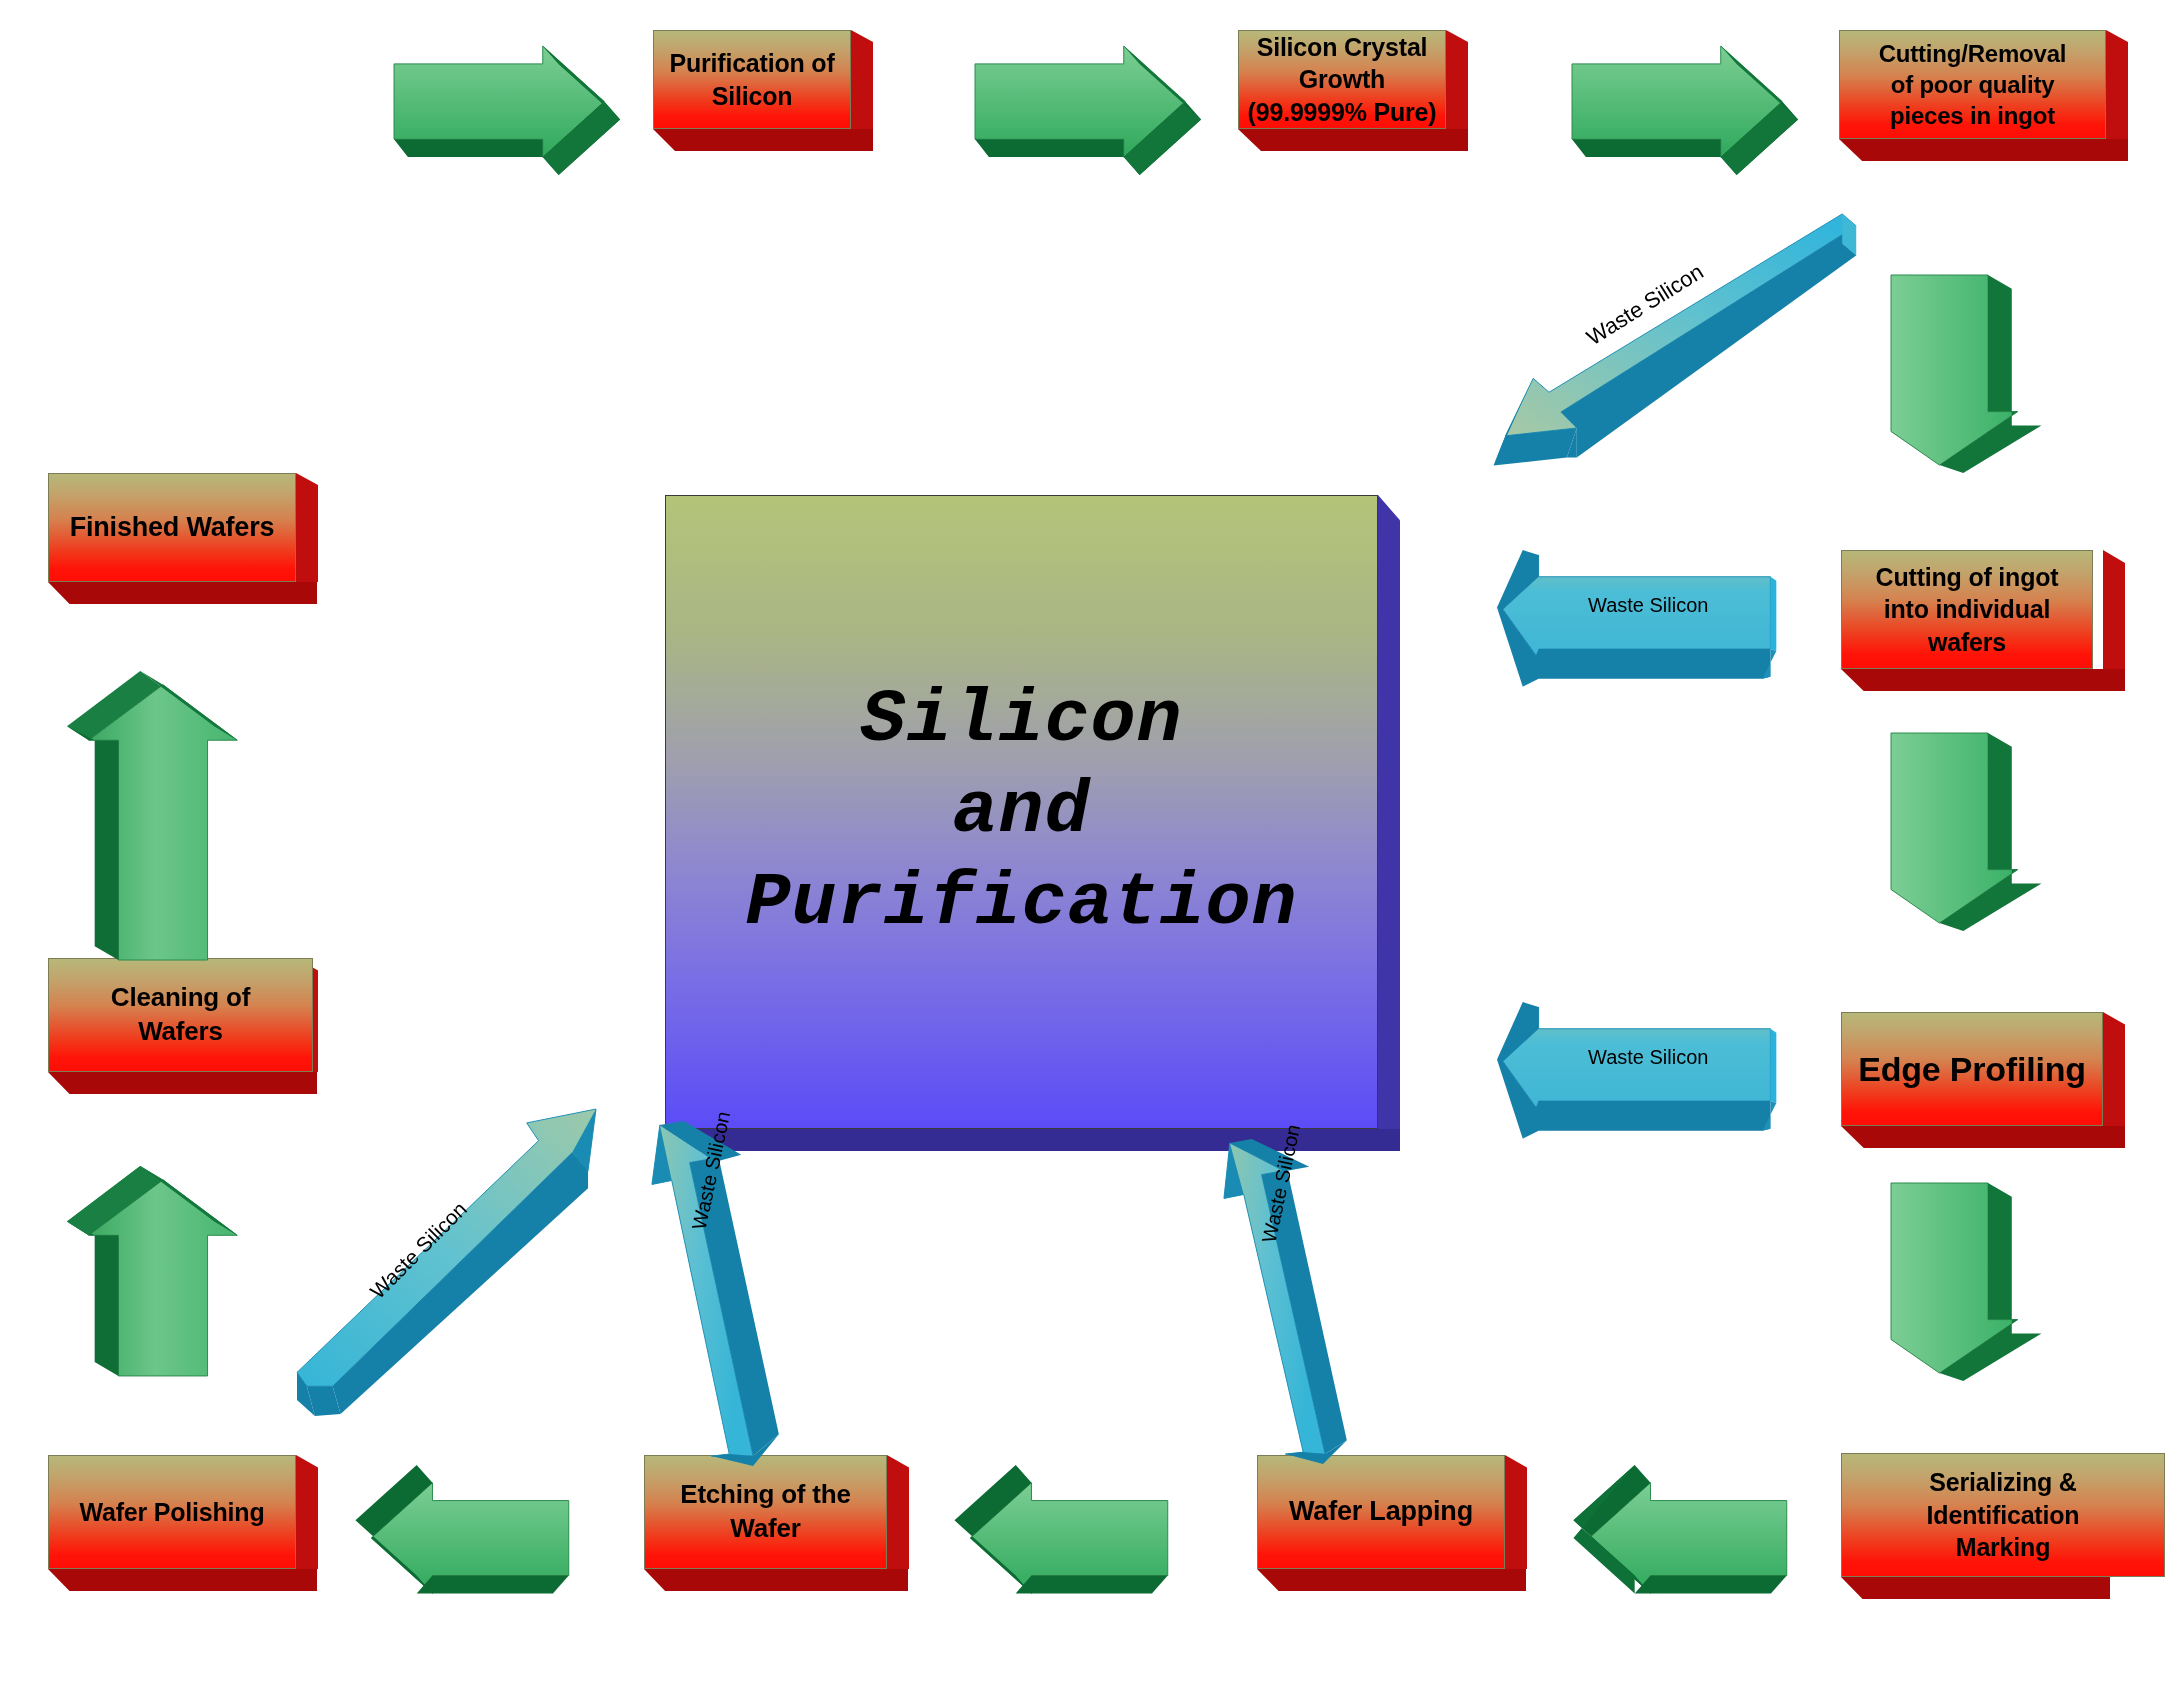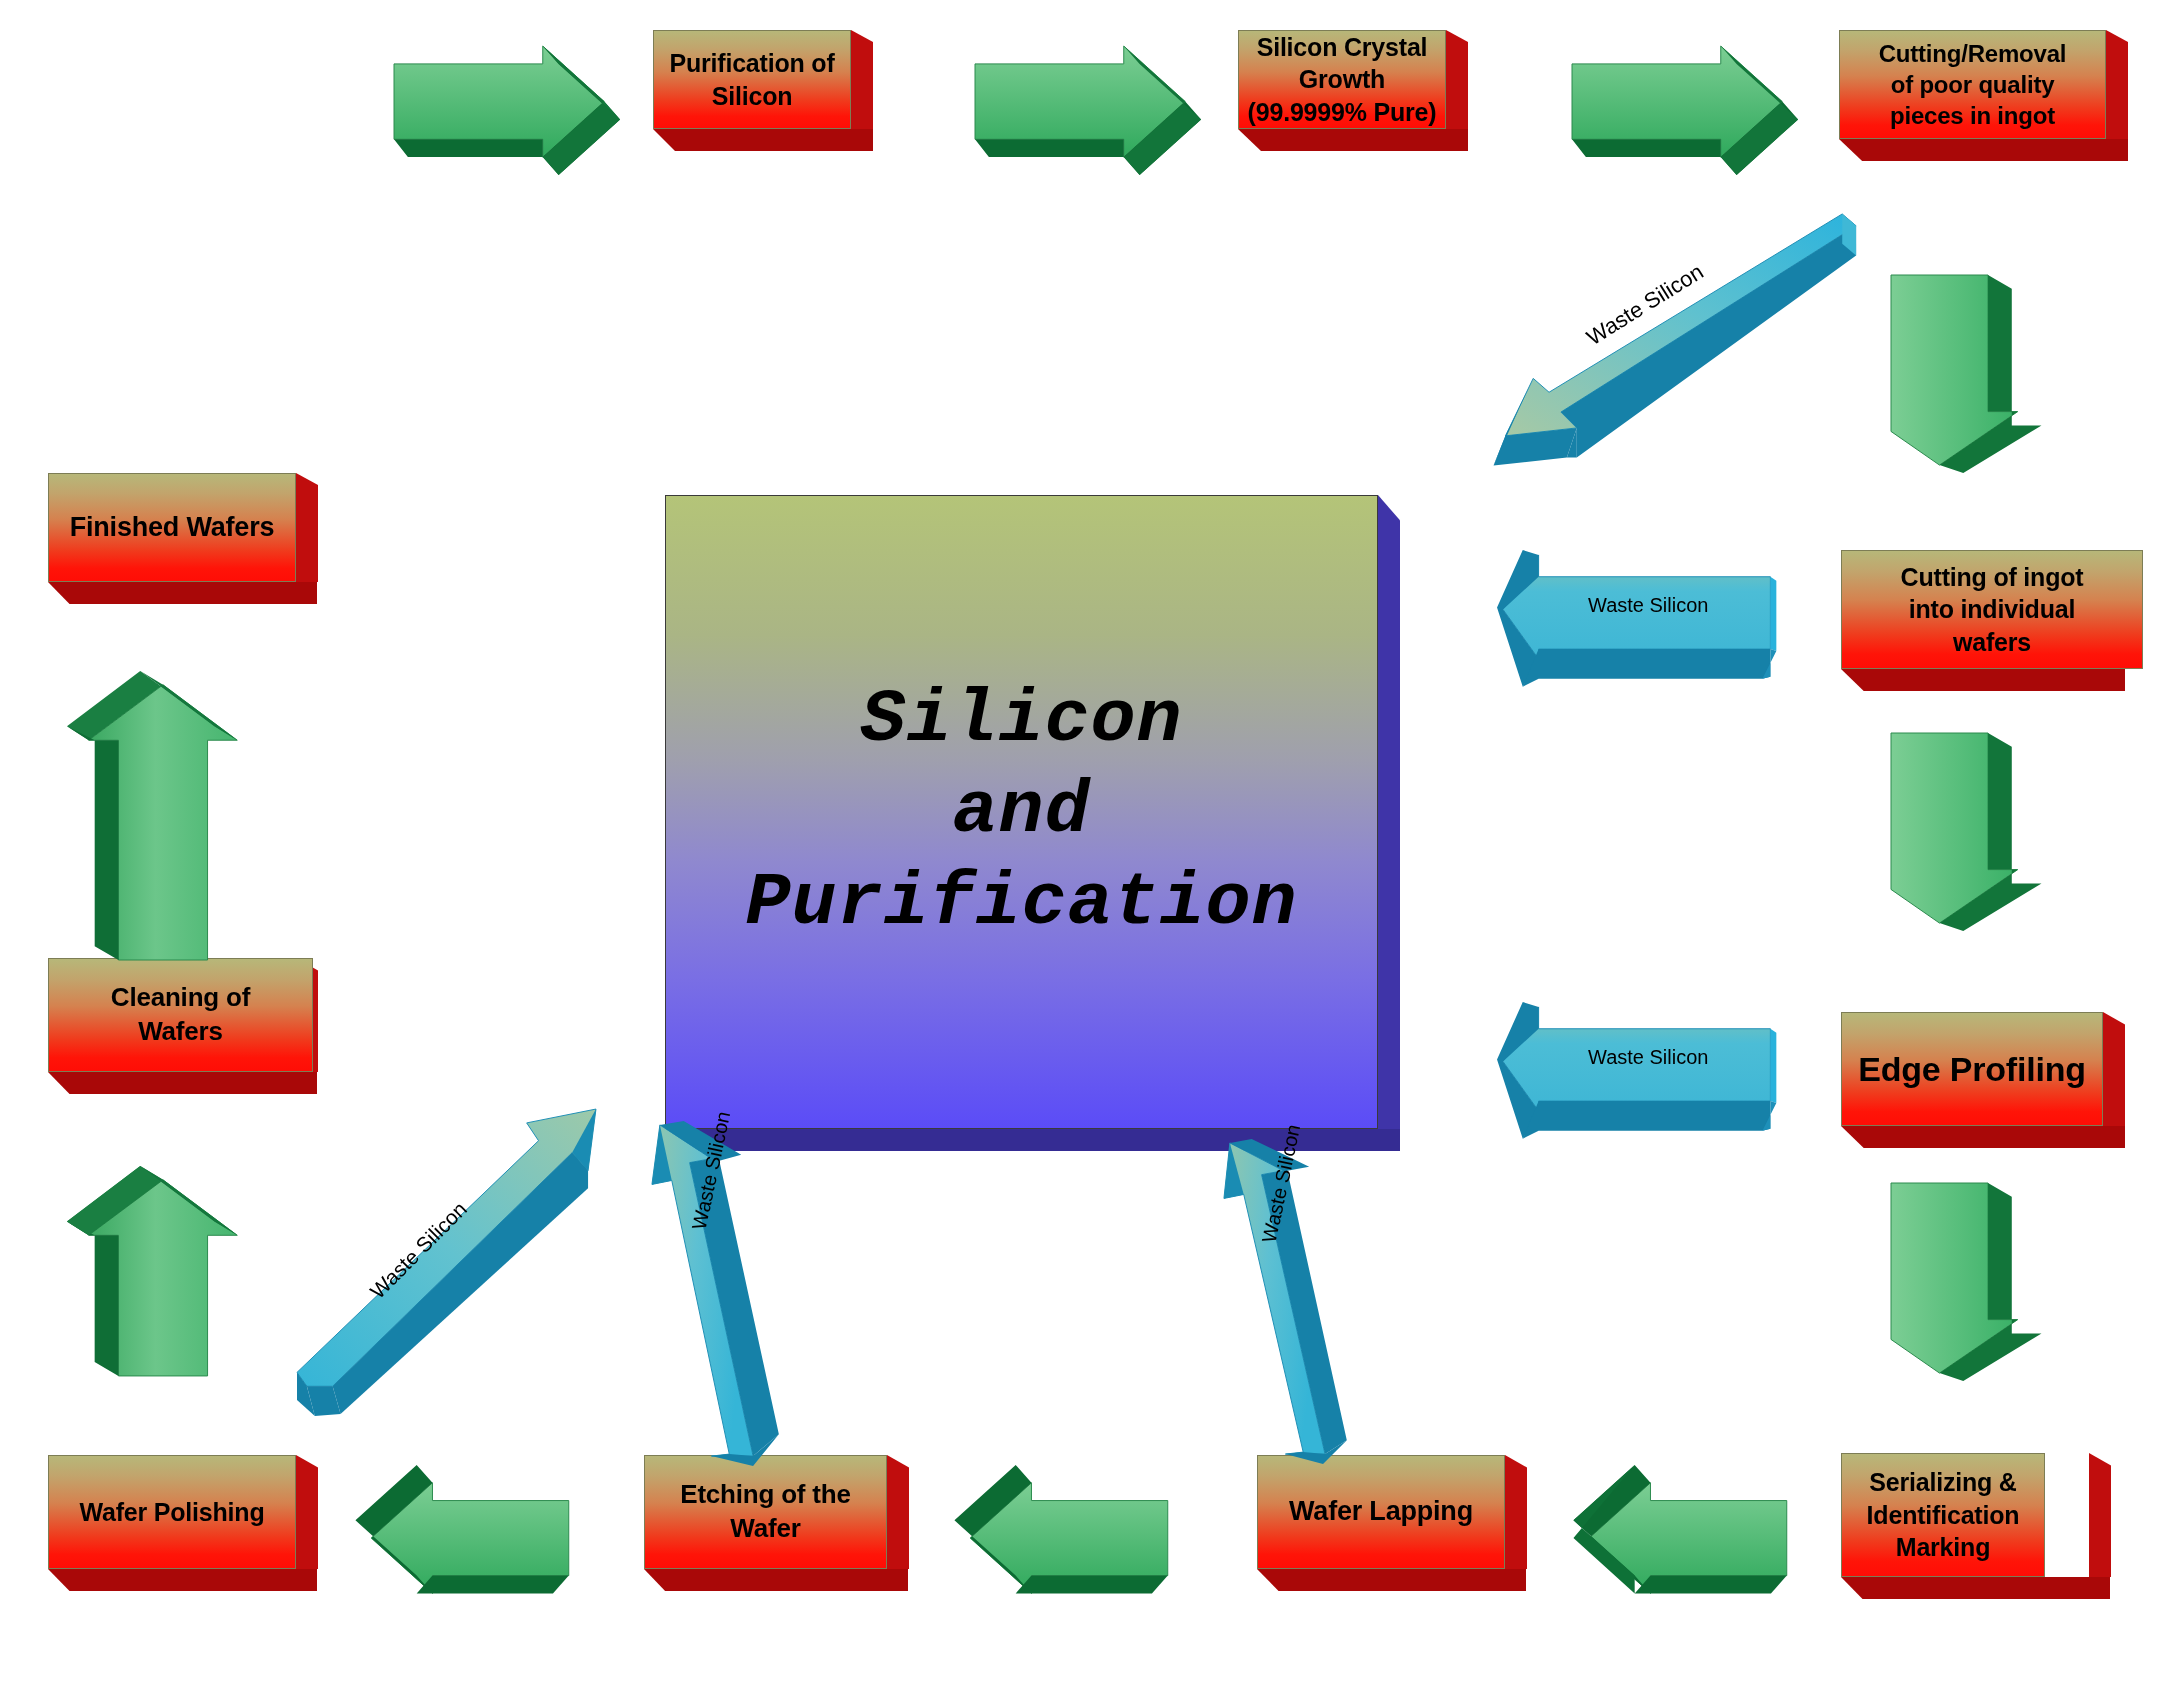--- a/index.html
+++ b/index.html
@@ -83,39 +83,39 @@
   <div class="pbox" style="left:1839px;top:30px;width:267px;height:109px;">
     <div class="side" style="left:267px;width:22px;height:109px;clip-path:polygon(0 0,100% 11%,100% 100%,0 100%);"></div>
     <div class="bottom" style="top:109px;width:289px;height:22px;clip-path:polygon(0 0,100% 0,100% 100%,8% 100%);"></div>
     <div class="face">
       <span class="lbl" style="font-size:24px;">Cutting/Removal
 of poor quality
 pieces in ingot</span>
     </div>
   </div>
 
-  <div class="pbox" style="left:1841px;top:550px;width:302px;height:119px;text-decoration:underline;">
+  <div class="pbox" style="left:1841px;top:550px;width:252px;height:119px;text-decoration:underline;">
     <div class="side" style="left:262px;width:22px;height:119px;clip-path:polygon(0 0,100% 11%,100% 100%,0 100%);"></div>
     <div class="bottom" style="top:119px;width:284px;height:22px;clip-path:polygon(0 0,100% 0,100% 100%,8% 100%);"></div>
     <div class="face">
       <span class="lbl" style="font-size:25px;">Cutting of ingot
 into individual
 wafers</span>
     </div>
   </div>
 
   <div class="pbox" style="left:1841px;top:1012px;width:262px;height:114px;">
     <div class="side" style="left:262px;width:22px;height:114px;clip-path:polygon(0 0,100% 11%,100% 100%,0 100%);"></div>
     <div class="bottom" style="top:114px;width:284px;height:22px;clip-path:polygon(0 0,100% 0,100% 100%,8% 100%);"></div>
     <div class="face">
       <span class="lbl" style="font-size:34px;">Edge Profiling</span>
     </div>
   </div>
 
-  <div class="pbox" style="left:1841px;top:1453px;width:204px;height:124px;">
+  <div class="pbox" style="left:1841px;top:1453px;width:284px;height:124px;padding-left:40px;">
     <div class="side" style="left:248px;width:22px;height:124px;clip-path:polygon(0 0,100% 10%,100% 100%,0 100%);"></div>
     <div class="bottom" style="top:124px;width:269px;height:22px;clip-path:polygon(0 0,100% 0,100% 100%,8% 100%);"></div>
     <div class="face">
       <span class="lbl" style="font-size:25px;">Serializing &amp;
 Identification
 Marking</span>
     </div>
   </div>
 
   <div class="pbox" style="left:1257px;top:1455px;width:248px;height:114px;">

